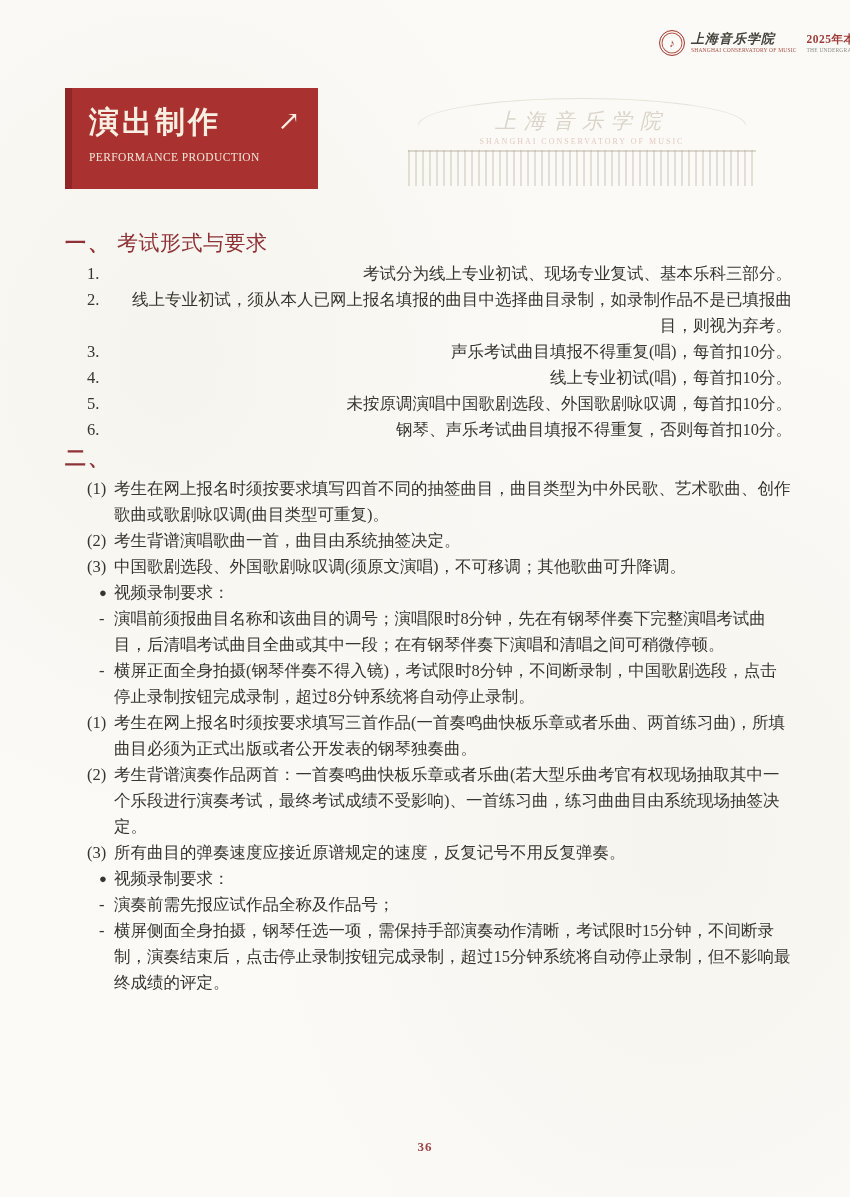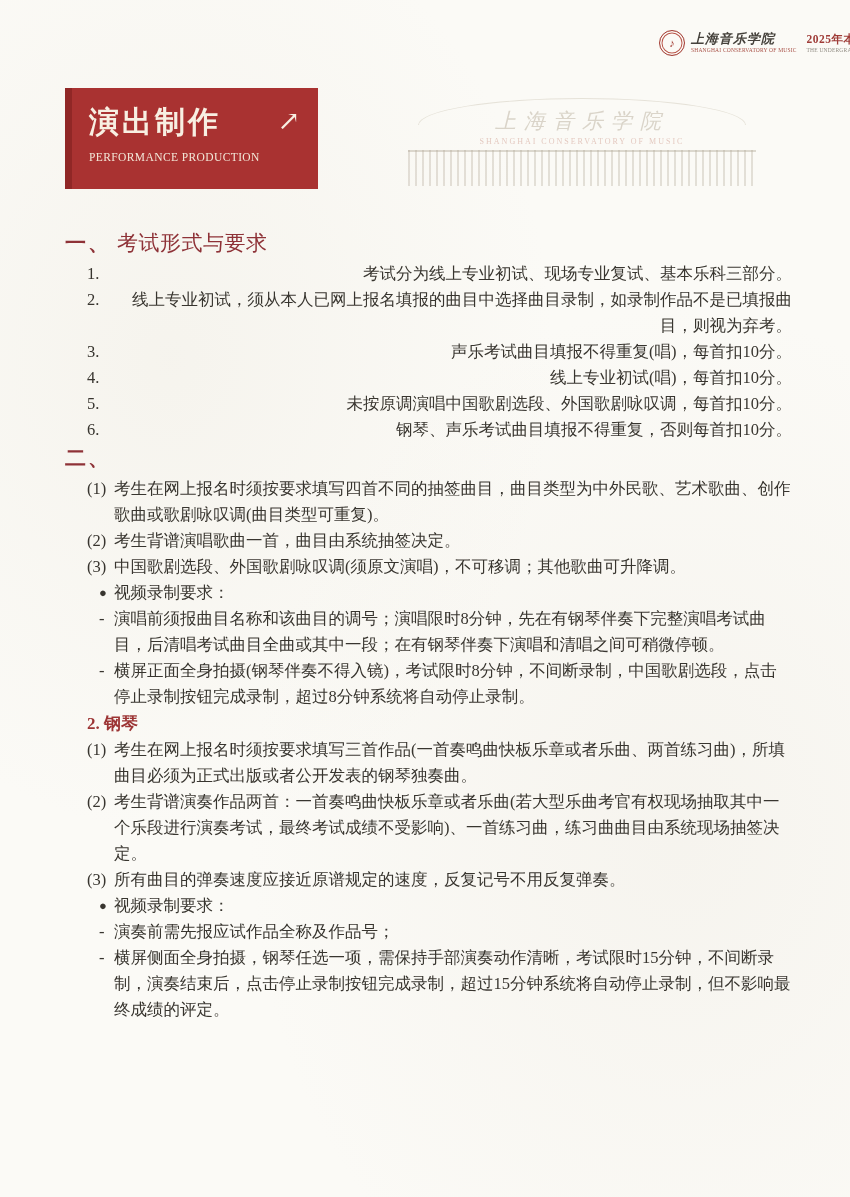--- a/index.html
+++ b/index.html
@@ -184,21 +184,20 @@
 
     <div class="dash-row">
       <span class="dash-glyph">-</span>
       <span class="para-text">演唱前须报曲目名称和该曲目的调号；演唱限时8分钟，先在有钢琴伴奏下完整演唱考试曲目，后清唱考试曲目全曲或其中一段；在有钢琴伴奏下演唱和清唱之间可稍微停顿。</span>
     </div>
     <div class="dash-row">
       <span class="dash-glyph">-</span>
       <span class="para-text">横屏正面全身拍摄(钢琴伴奏不得入镜)，考试限时8分钟，不间断录制，中国歌剧选段，点击停止录制按钮完成录制，超过8分钟系统将自动停止录制。</span>
     </div>
 
-    <div class="sub-heading">2. 钢琴</div>
 
     <div class="para">
       <span class="para-num">(1)</span>
       <span class="para-text">考生在网上报名时须按要求填写三首作品(一首奏鸣曲快板乐章或者乐曲、两首练习曲)，所填曲目必须为正式出版或者公开发表的钢琴独奏曲。</span>
     </div>
     <div class="para">
       <span class="para-num">(2)</span>
       <span class="para-text">考生背谱演奏作品两首：一首奏鸣曲快板乐章或者乐曲(若大型乐曲考官有权现场抽取其中一个乐段进行演奏考试，最终考试成绩不受影响)、一首练习曲，练习曲曲目由系统现场抽签决定。</span>
     </div>
     <div class="para">
@@ -215,14 +214,15 @@
       <span class="dash-glyph">-</span>
       <span class="para-text">演奏前需先报应试作品全称及作品号；</span>
     </div>
     <div class="dash-row">
       <span class="dash-glyph">-</span>
       <span class="para-text">横屏侧面全身拍摄，钢琴任选一项，需保持手部演奏动作清晰，考试限时15分钟，不间断录制，演奏结束后，点击停止录制按钮完成录制，超过15分钟系统将自动停止录制，但不影响最终成绩的评定。</span>
     </div>
 
   </div>
 
+  <div class="page-num">36</div>
 
 </div>
 
 </body></html>

